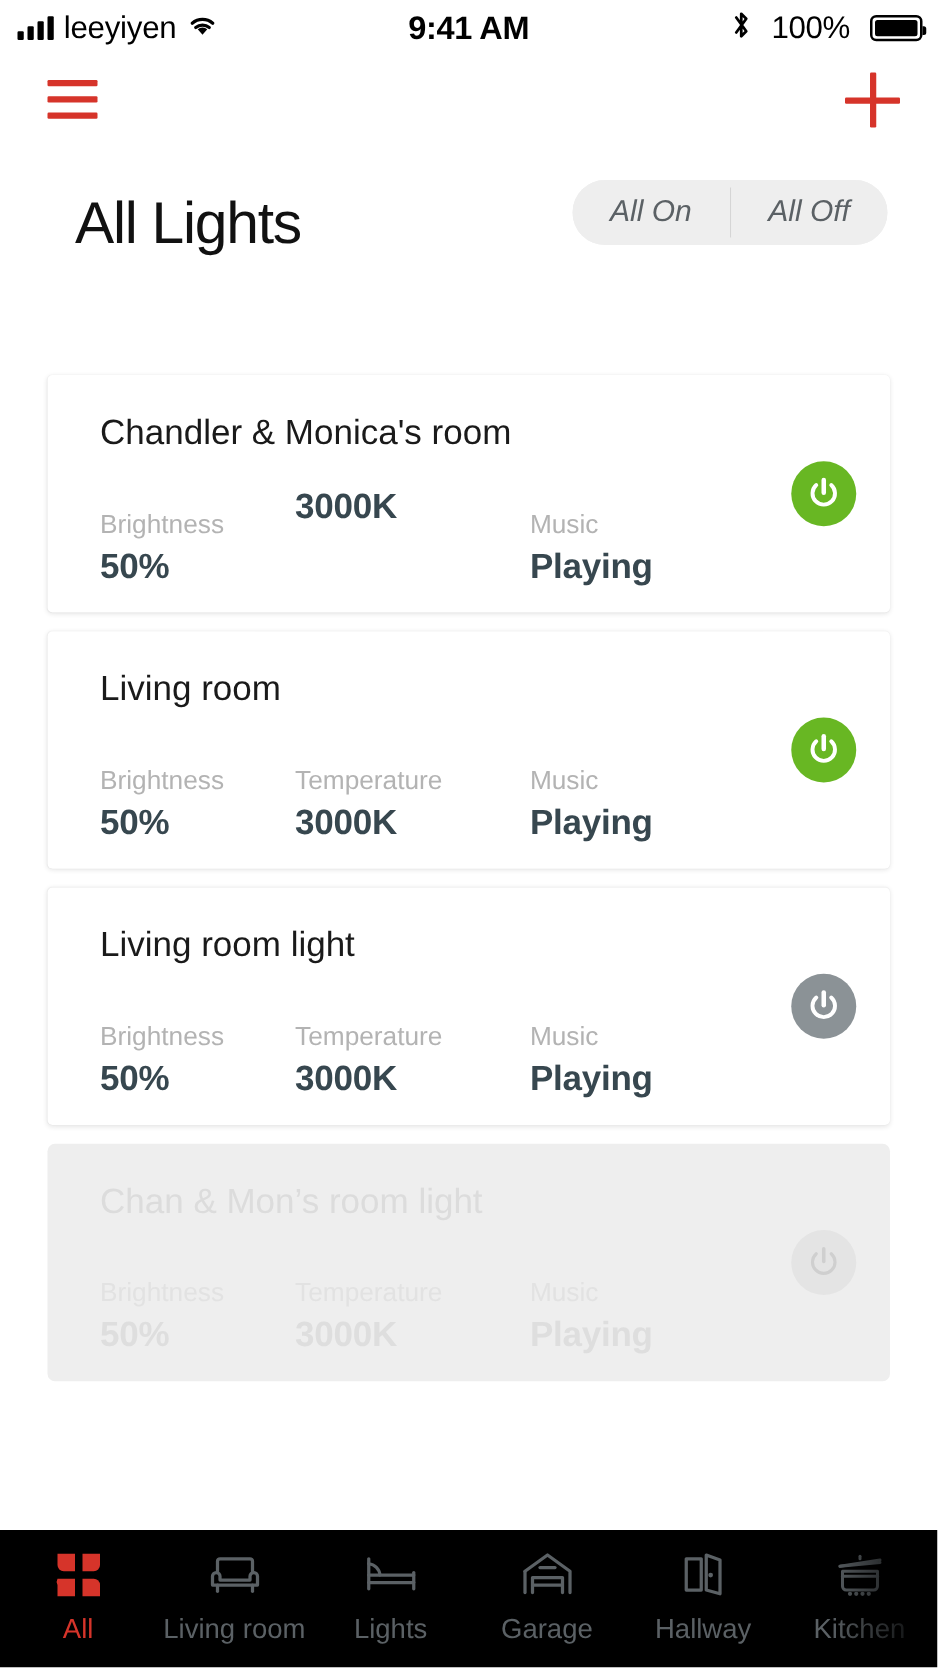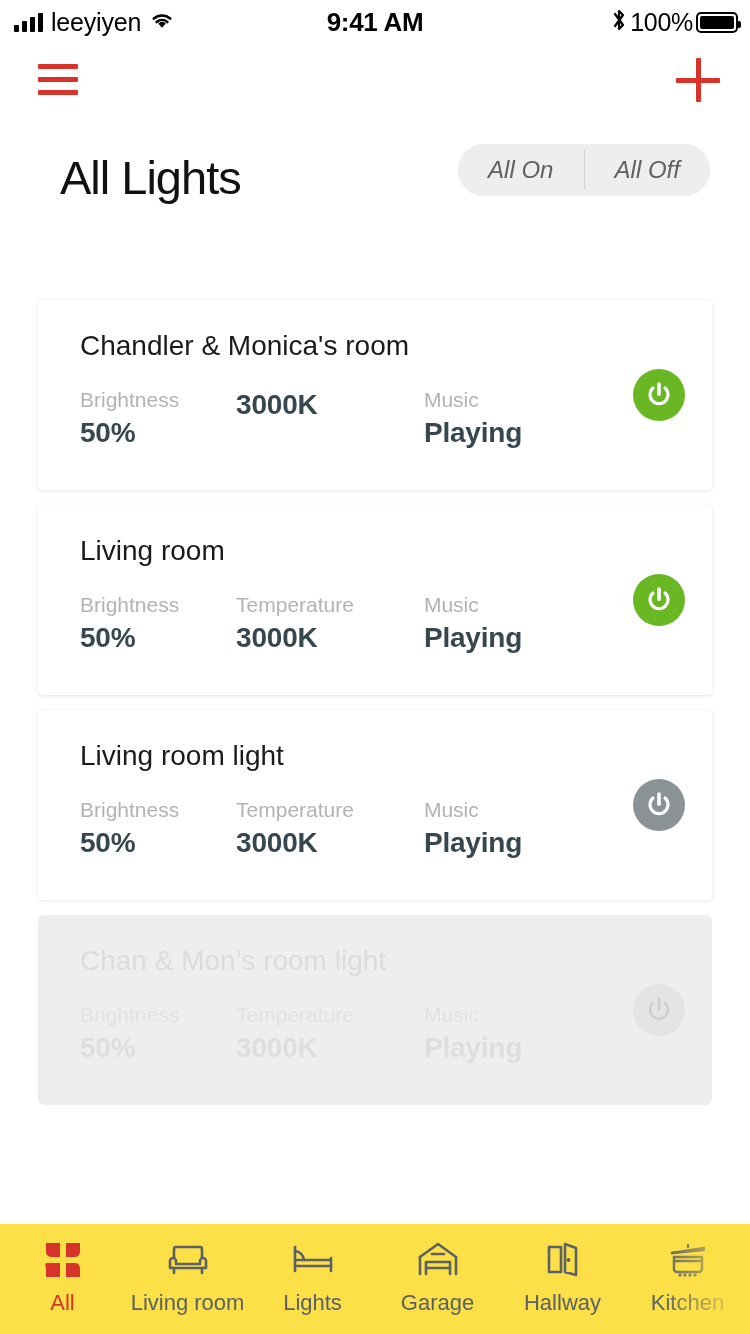--- a/index.html
+++ b/index.html
@@ -13,21 +13,21 @@
   .screen { position:relative; width:750px; height:1334px; background:#fff; }
 
   
   .statusbar{
     position:absolute; top:0; left:0; width:750px; height:44px;
     display:flex; align-items:center; color:#000;
   }
   .sb-left{ position:absolute; left:14px; top:0; height:44px; display:flex; align-items:center; gap:8px; }
   .sb-center{ position:absolute; left:0; width:750px; text-align:center; top:7px;
               font-size:26px; font-weight:bold; letter-spacing:-0.3px; }
-  .sb-right{ position:absolute; right:12px; top:0; height:44px; display:flex; align-items:center; gap:3px; }
+  .sb-right{ position:absolute; right:12px; top:0; height:44px; display:flex; align-items:center; gap:16px; }
   .carrier{ font-size:25px; font-weight:400; letter-spacing:-0.2px; }
   .bars{ display:flex; align-items:flex-end; gap:3px; height:20px; }
   .bars i{ display:block; width:5px; background:#000; border-radius:1px; }
   .bars i:nth-child(1){ height:7px; }
   .bars i:nth-child(2){ height:11px; }
   .bars i:nth-child(3){ height:15px; }
   .bars i:nth-child(4){ height:19px; }
   .battpct{ font-size:25px; font-weight:400; letter-spacing:-0.3px; }
   .batt{ width:42px; height:21px; border:2px solid #000; border-radius:5px; padding:2px; position:relative; }
   .batt::after{ content:""; position:absolute; right:-5px; top:7px; width:3px; height:7px;
@@ -60,34 +60,34 @@
   .cards{ position:absolute; top:300px; left:38px; width:674px; }
   .card{ position:relative; width:674px; height:190px; background:#ffffff;
          border-radius:4px; margin-bottom:15px;
          box-shadow:0 1px 4px rgba(0,0,0,0.10), 0 0 1px rgba(0,0,0,0.06); }
   .card.disabled{ background:#eeeeee; box-shadow:none; border-radius:6px; }
   .card-title{ position:absolute; left:42px; top:30px; font-size:28px; font-weight:400; color:#1a1a1a; }
   .card.disabled .card-title{ color:#dcdcdc; }
   .metrics{ position:absolute; left:42px; top:86px; width:500px; display:flex; }
   .metric{ width:162px; }
   .metric:nth-child(2){ width:195px; }
-  .m-label{ font-size:21px; color:#b3b3b3; font-weight:400; line-height:28px; }
+  .m-label{ font-size:21px; color:#b3b3b3; font-weight:400; line-height:28px;margin-top:20px; }
   .m-value{ font-size:28px; color:#37474f; font-weight:bold; line-height:38px; letter-spacing:-0.2px; }
   .card.disabled .m-label{ color:#e2e2e2; }
   .card.disabled .m-value{ color:#dedede; }
   .power{ position:absolute; right:27px; top:69px; width:52px; height:52px;
           border-radius:50%; cursor:pointer; display:flex; align-items:center; justify-content:center; }
   .power.on{ background:#68b723; }
   .power.off{ background:#8b9296; }
   .power.muted{ background:#e4e4e4; }
   .power svg{ width:30px; height:30px; display:block; }
 
   
   .bottomnav{ position:absolute; bottom:0; left:0; width:750px; height:110px;
-              background:#fde047; display:flex; align-items:flex-start; }
+              background:#000000; display:flex; align-items:flex-start; }
   .nav-item{ width:125px; padding-top:14px; display:flex; flex-direction:column;
              align-items:center; gap:8px; cursor:pointer; }
   .nav-icon{ height:44px; display:flex; align-items:center; justify-content:center; }
   .nav-icon svg{ display:block; }
   .nav-label{ font-size:22px; color:#5b6165; line-height:26px; }
   .nav-item.active .nav-label{ color:#d6342a; }
   .nav-item.faded{ opacity:1; -webkit-mask-image:linear-gradient(to right,#000 30%,transparent 96%);
                    mask-image:linear-gradient(to right,#000 30%,transparent 96%); }
 </style>
 </head>

